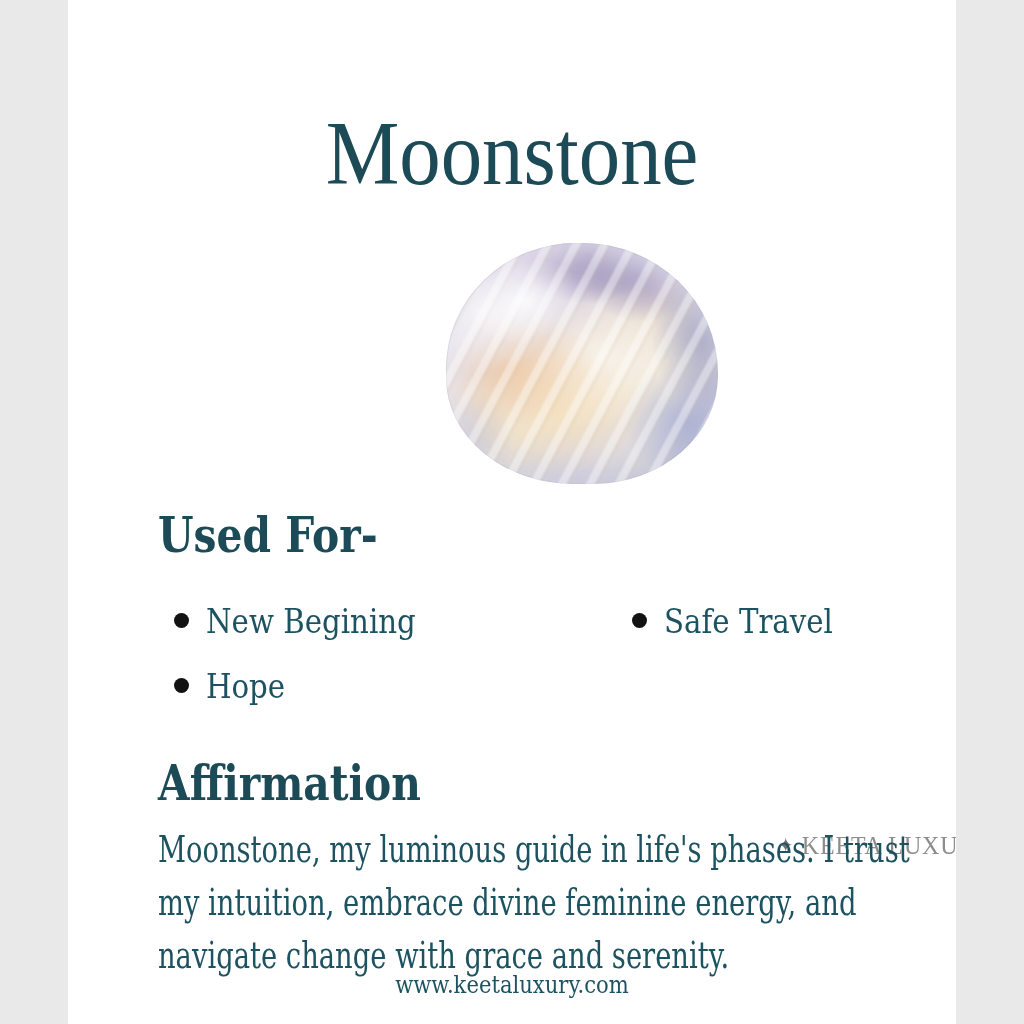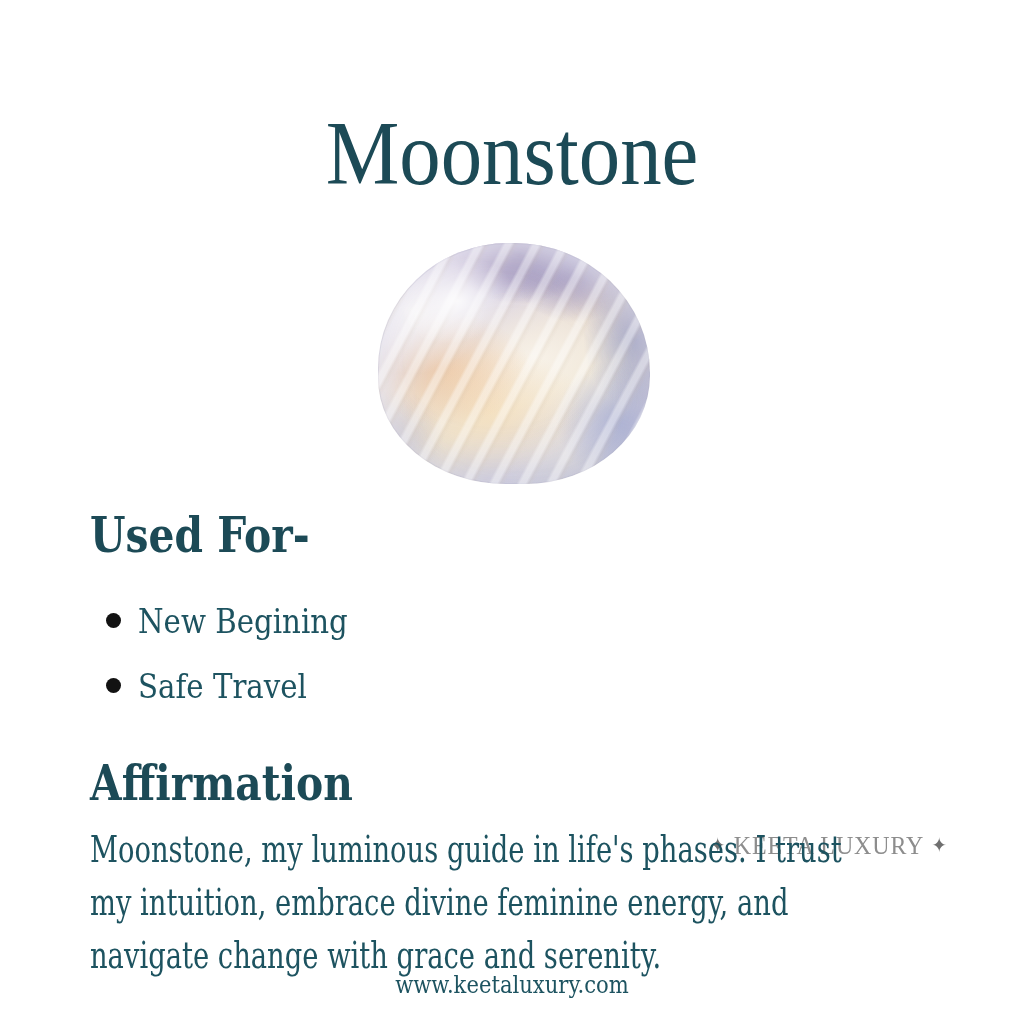--- a/index.html
+++ b/index.html
@@ -7,21 +7,21 @@
     --body-teal: #1d5360;
     --watermark-gray: #8d8d8d;
     --bullet-black: #121212;
     --page-bg: #ffffff;
   }
   * { margin: 0; padding: 0; box-sizing: border-box; }
   html, body { background: #e9e9e9; }
   body { display: flex; justify-content: center; }
   .poster {
     position: relative;
-    width: 1024px;
+    width: 888px;
     height: 1024px;
     background: var(--page-bg);
     overflow: hidden;
     font-family: "DejaVu Serif", serif;
   }
 
   
   .title {
     position: absolute;
     top: 104px;
@@ -192,20 +192,24 @@
 
   <h2 class="section-heading used-for-heading">Used For-</h2>
 
   <div class="benefits">
     <div class="benefit">
       <span class="bullet-dot"></span>
       <span class="benefit-label">New Begining</span>
     </div>
     <div class="benefit">
       <span class="bullet-dot"></span>
+      <span class="benefit-label">Hope</span>
+    </div>
+    <div class="benefit">
+      <span class="bullet-dot"></span>
       <span class="benefit-label">Safe Travel</span>
     </div>
   </div>
 
   <h2 class="section-heading affirmation-heading">Affirmation</h2>
 
   <div class="watermark">
     <span class="wm-diamond left">✦</span><span>KEETA LUXURY</span><span class="wm-diamond right">✦</span>
   </div>
 

